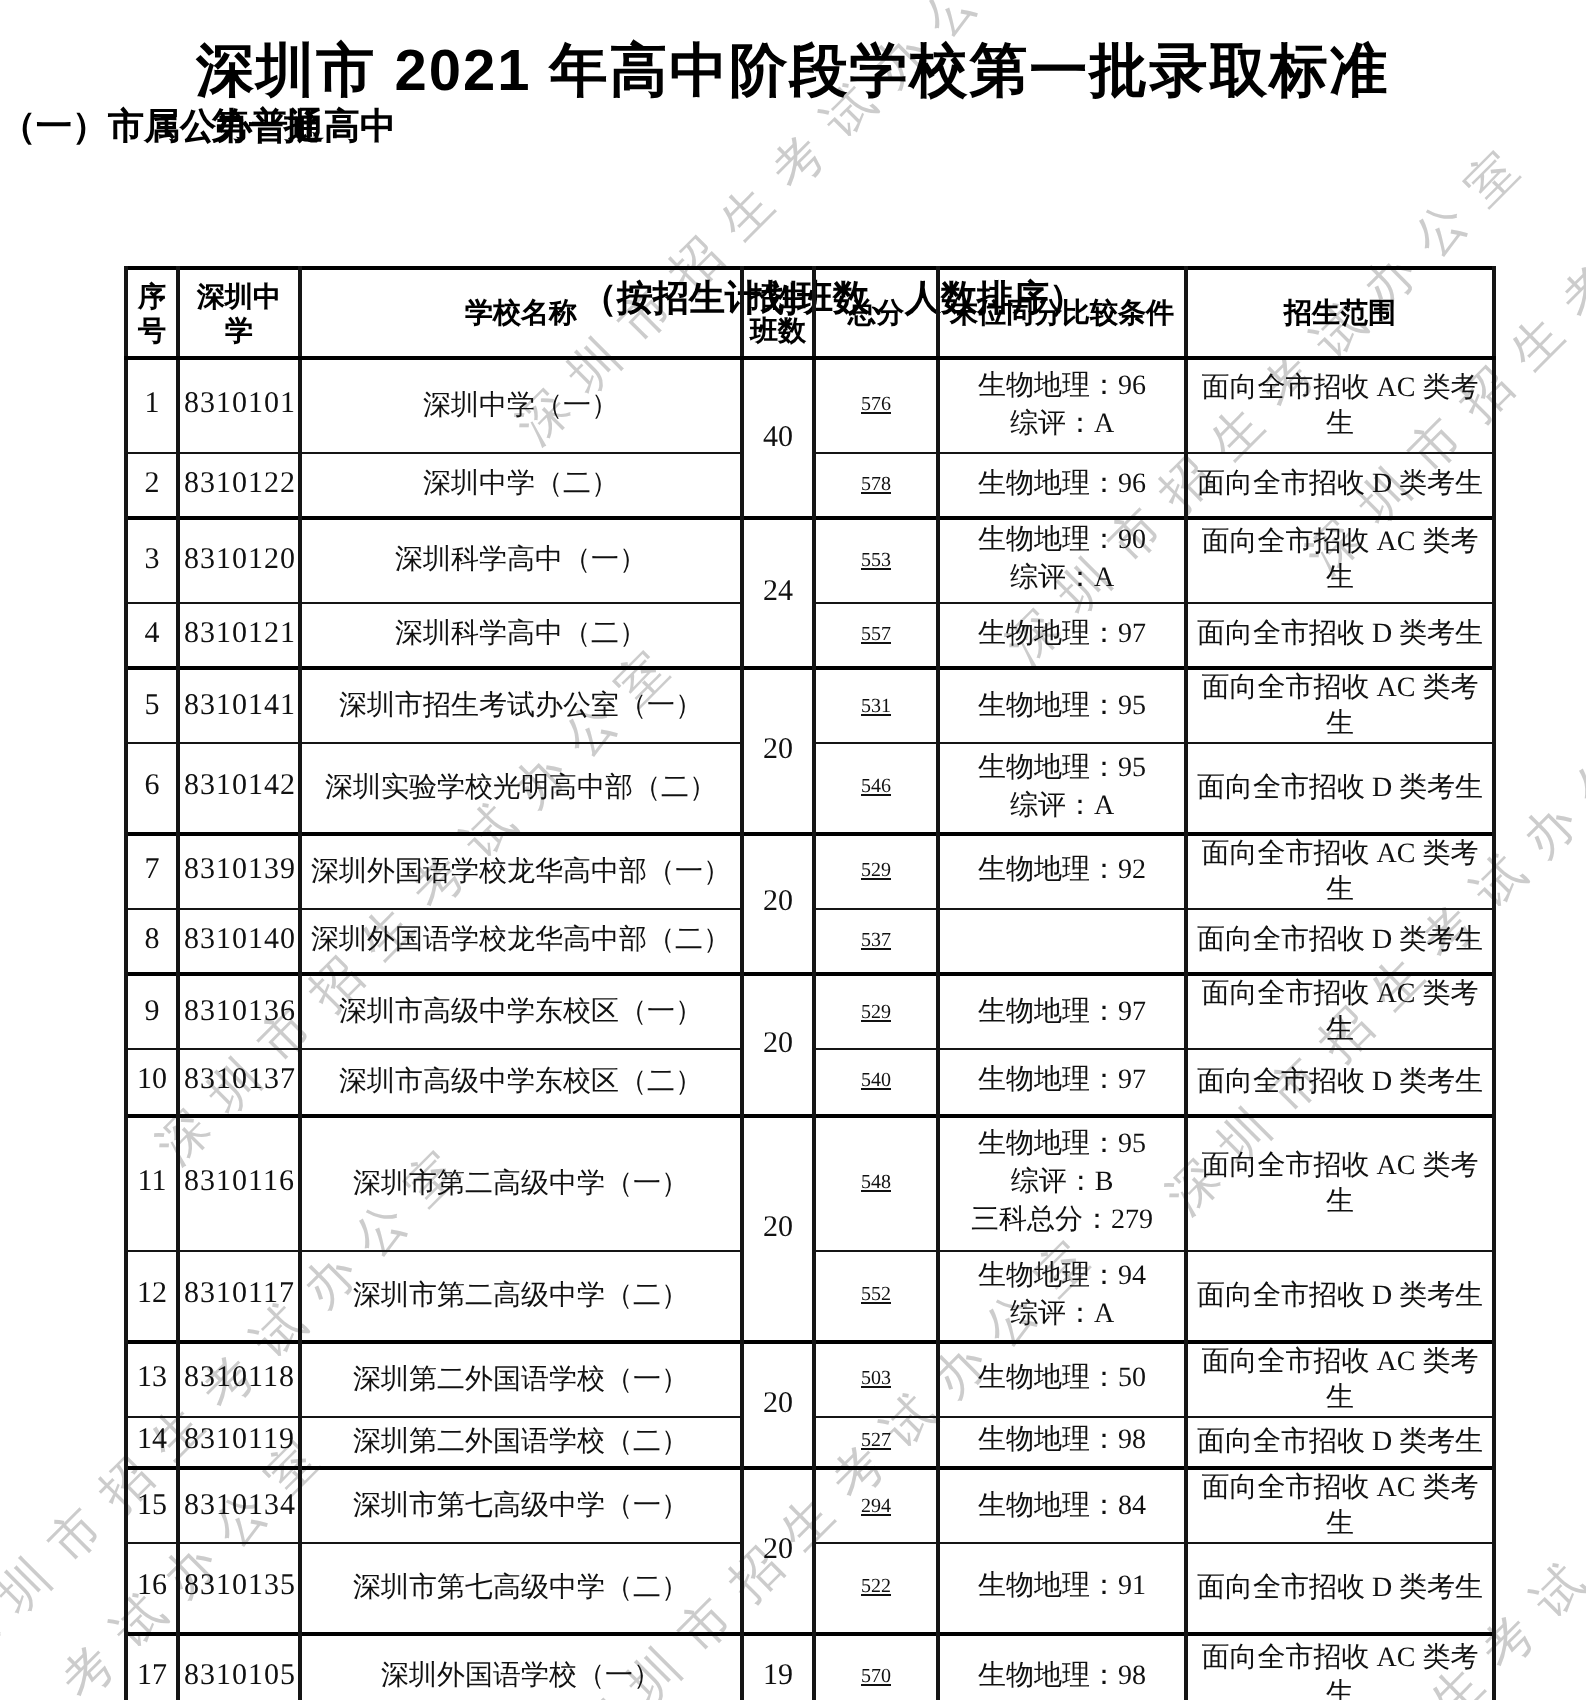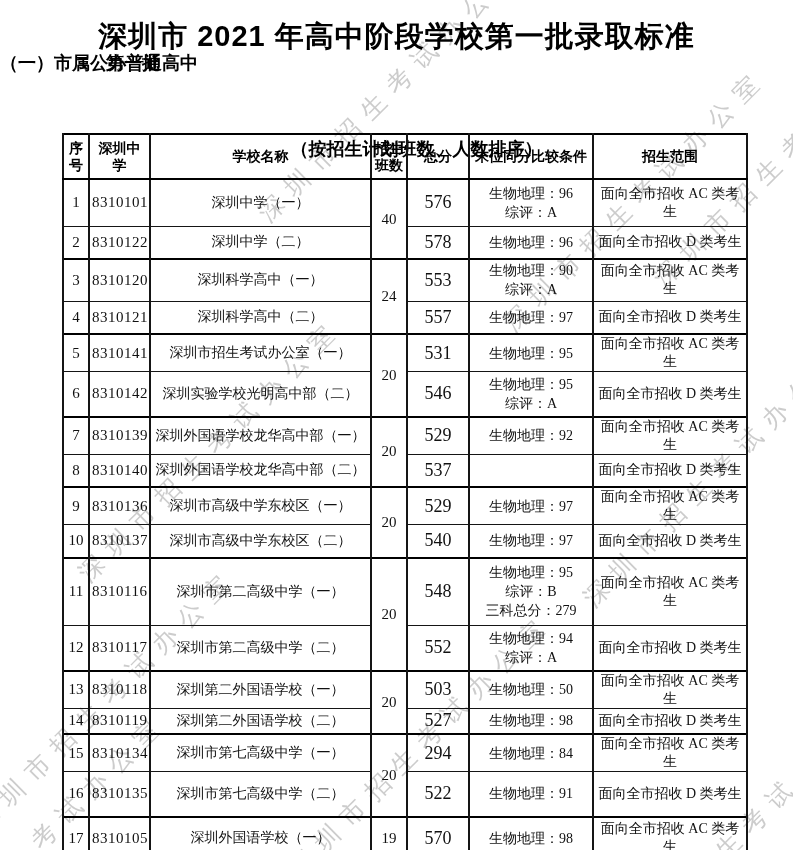--- a/index.html
+++ b/index.html
@@ -73,21 +73,21 @@
     font-family:"Liberation Sans","DejaVu Sans",sans-serif;
     font-weight:bold;font-size:14px;line-height:17px;color:#000;
   }
   table.adm td{border-left:2px solid #151515;border-right:2px solid #151515;}
   table.adm th{border-left:2px solid #151515;border-right:2px solid #151515;}
   tr.pair-start td{border-top:2px solid #000;}
   td.c-no{font-size:15px;}
   td.c-code{font-size:15px;letter-spacing:.5px;}
   td.c-name{font-size:14px;}
   td.c-classes{font-size:15px;}
-  td.c-score{font-size:18px;}
+  td.c-score{font-size:10px;text-decoration:underline;}
   td.c-tie{font-size:14px;line-height:19px;margin-left:32px;}
   td.c-tie .tie-line{text-align:center;}
   td.c-scope{font-size:14px;}
 </style>
 </head>
 <body>
 
 <div class="page">
 
   <div class="wm-layer">

